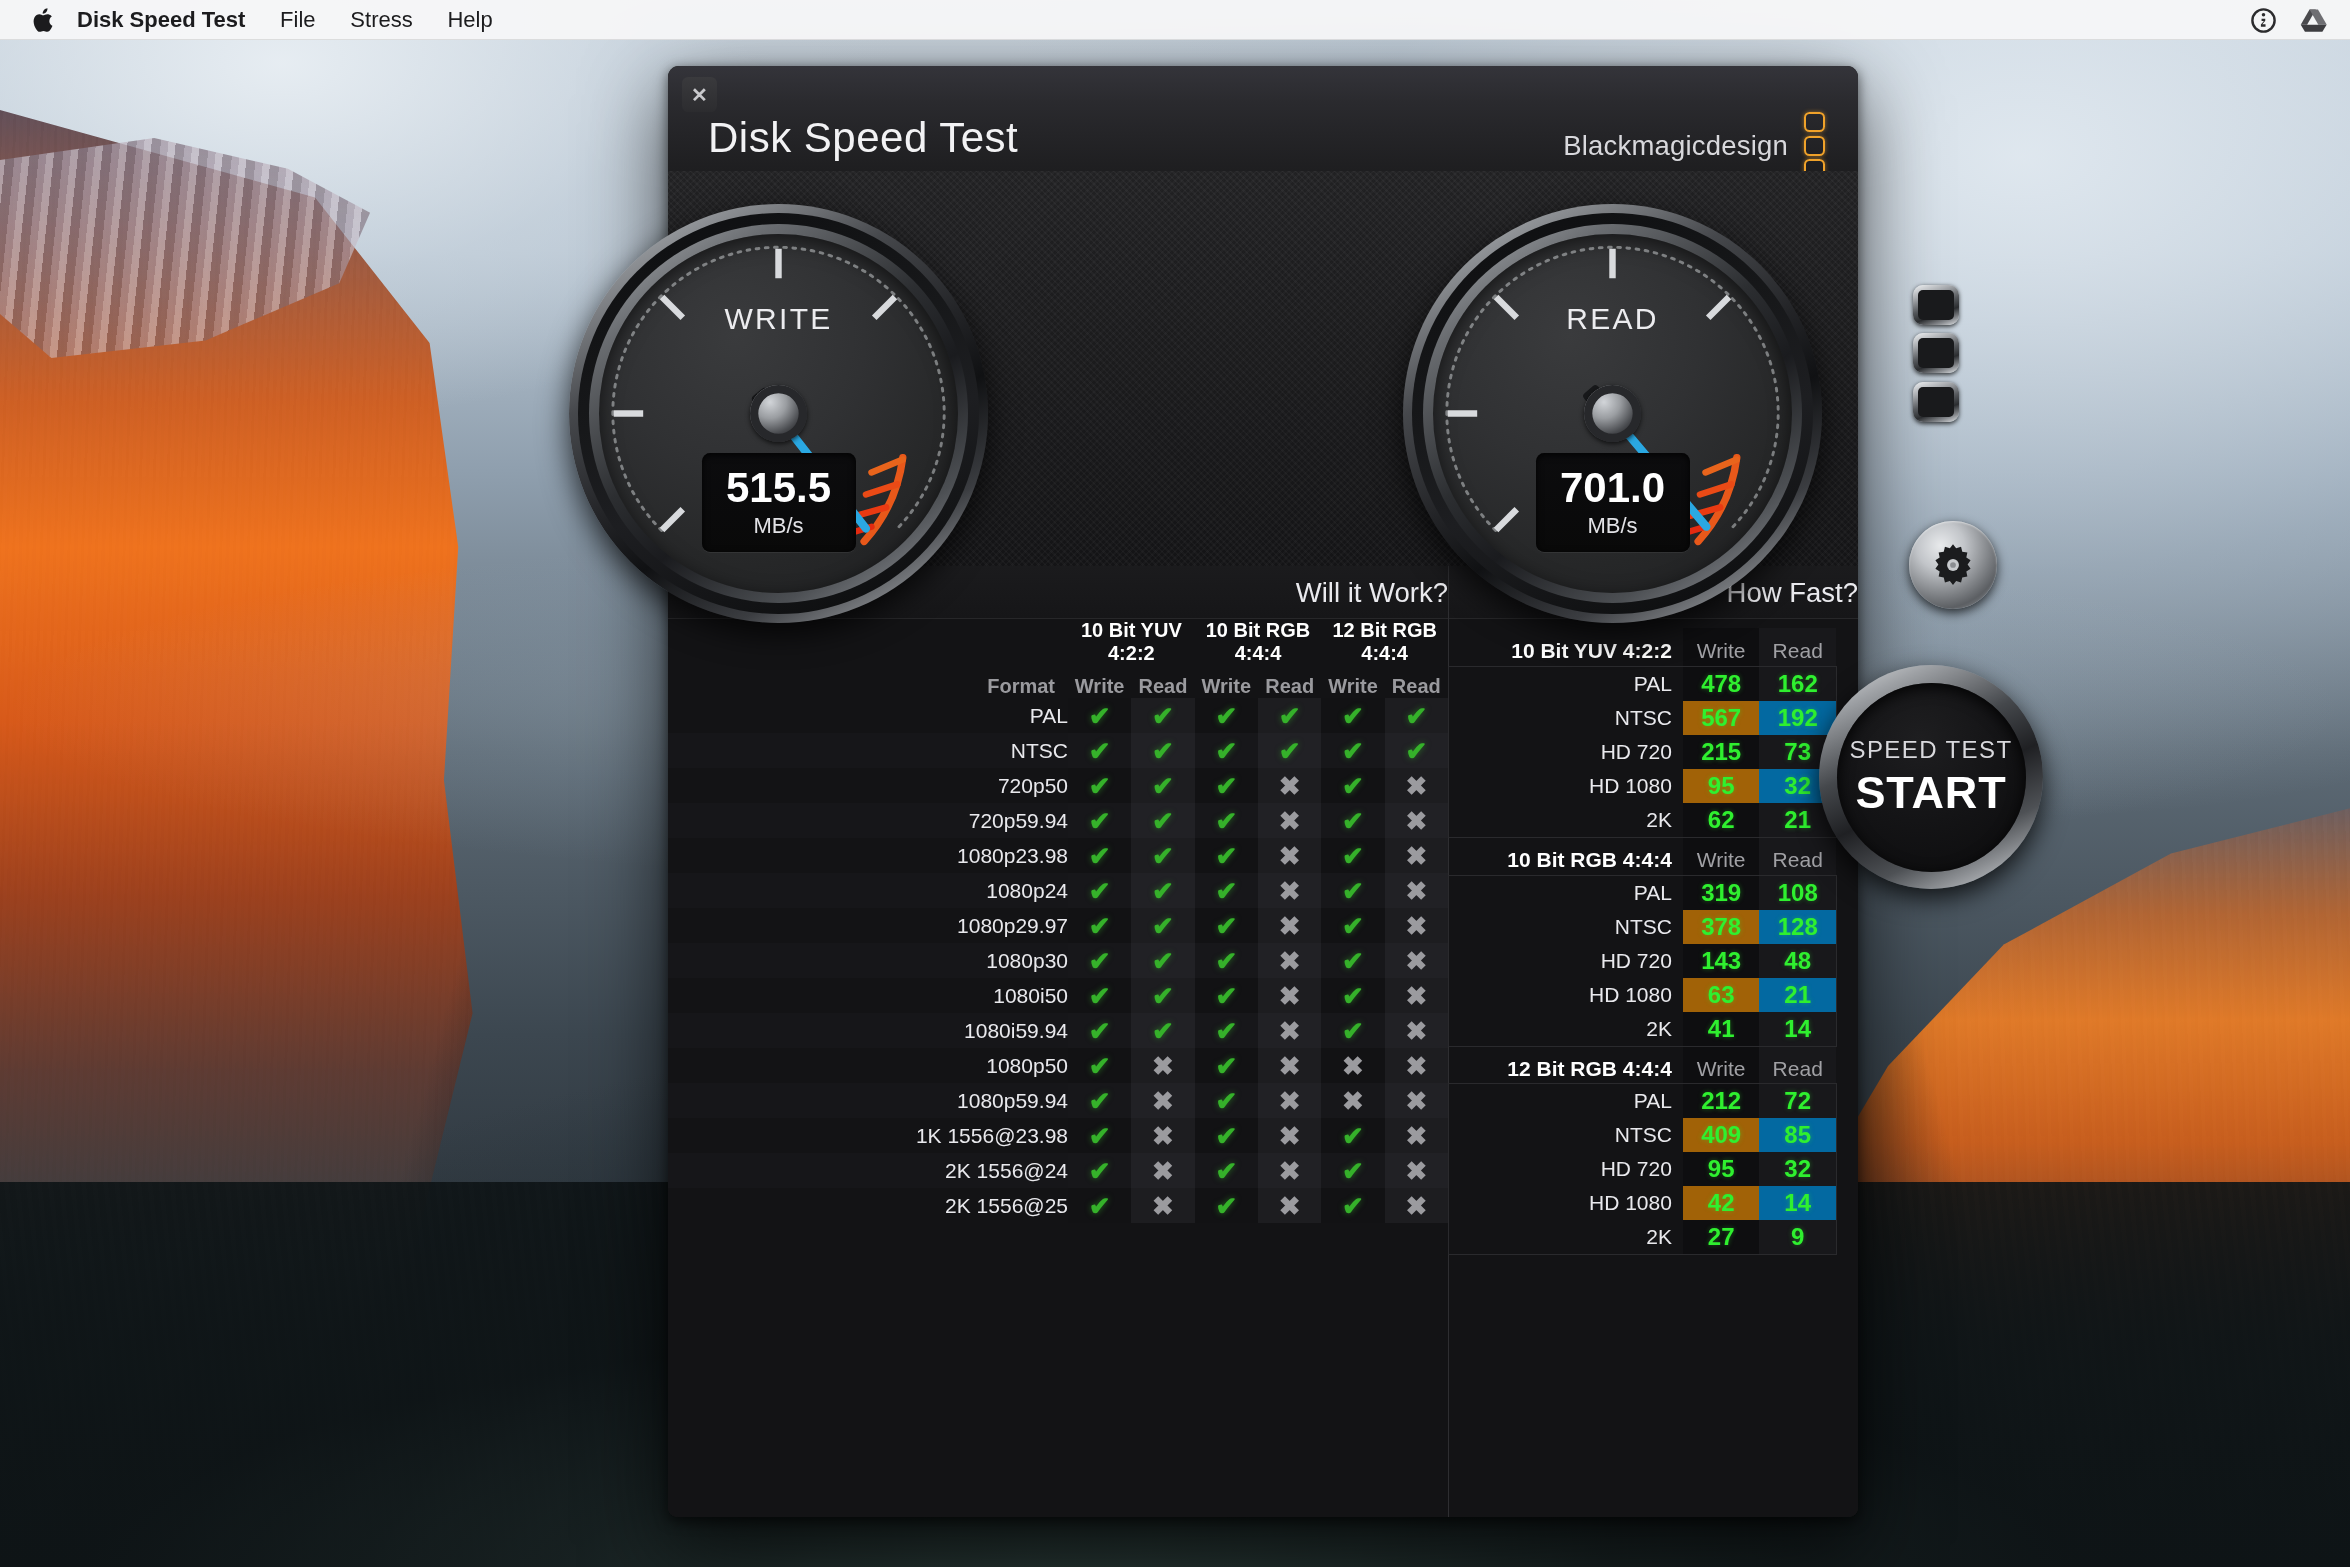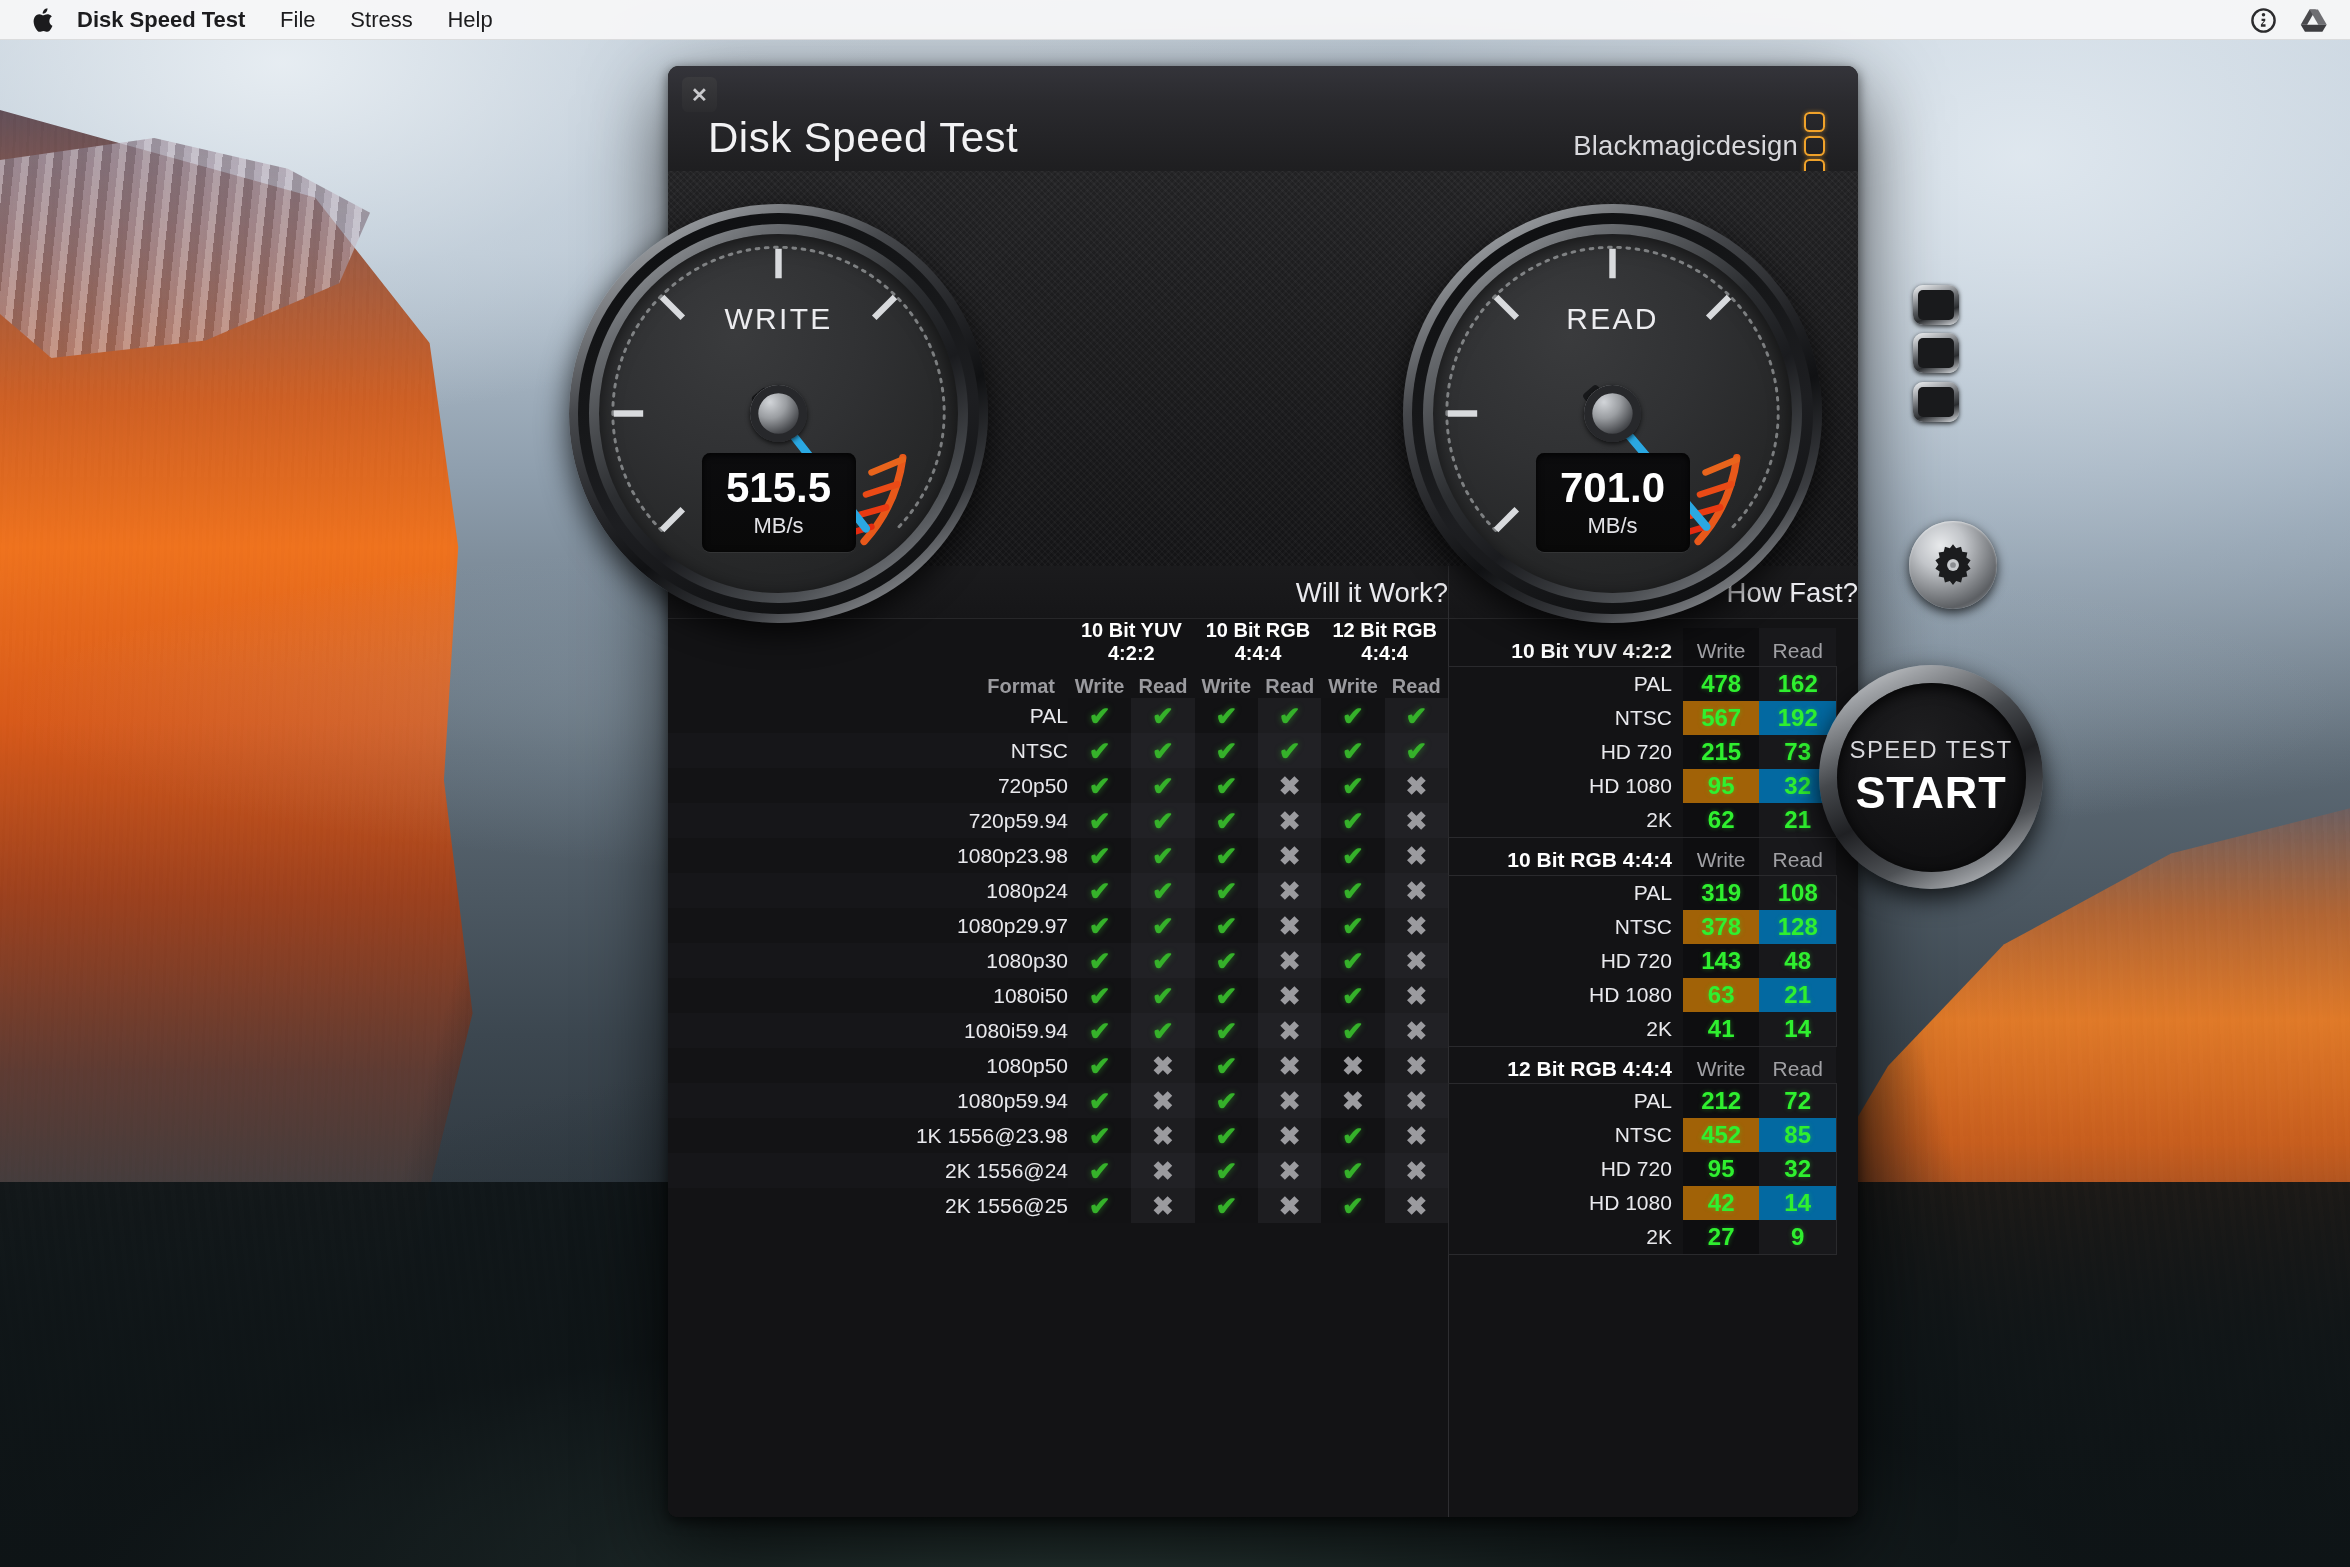--- a/index.html
+++ b/index.html
@@ -143,21 +143,21 @@
     color: #c9c9cc; font-size: 20px; font-weight: bold;
     cursor: pointer;
   }
   #app-title {
     position: absolute; left: 40px; top: 48px;
     font-size: 42px; color: #f2f2f4; letter-spacing: 0.5px;
     font-family: "Liberation Sans", sans-serif;
   }
   #brand {
     position: absolute; right: 33px; top: 46px;
-    display: flex; align-items: center; gap: 6px;
+    display: flex; align-items: center; gap: 16px;
   }
   #brand-text {
     font-size: 27.5px; color: #d8d8dc; letter-spacing: 0.2px;
     font-family: "Liberation Sans", sans-serif;
   }
   #brand-marks { display: flex; flex-direction: column; gap: 3.7px; }
   .brand-sq {
     width: 21px; height: 20px; border-radius: 5.5px;
     border: 2.8px solid #f0a22a;
     box-shadow: 0 0 4.6px rgba(240,162,42,0.55);
@@ -681,21 +681,21 @@
               </tr>
             </thead>
             <tbody class="vals">
               <tr>
                 <td class="lbl">PAL</td>
                 <td class="num wcol">212</td>
                 <td class="num rcol">72</td>
               </tr>
               <tr class="rAlt">
                 <td class="lbl">NTSC</td>
-                <td class="num wcol">452</td>
+                <td class="num wcol">409</td>
                 <td class="num rcol">85</td>
               </tr>
               <tr>
                 <td class="lbl">HD 720</td>
                 <td class="num wcol">95</td>
                 <td class="num rcol">32</td>
               </tr>
               <tr class="rAlt">
                 <td class="lbl">HD 1080</td>
                 <td class="num wcol">42</td>

